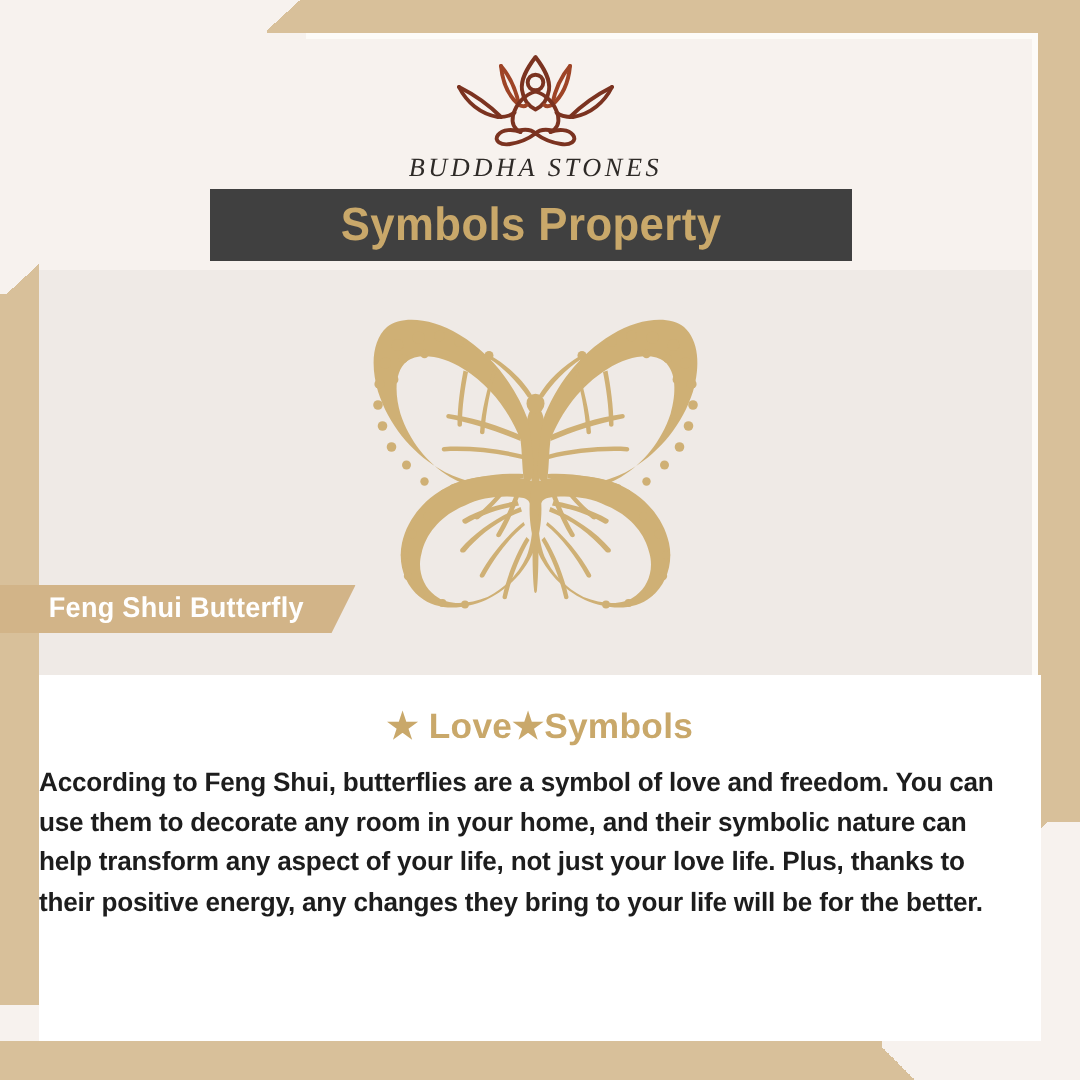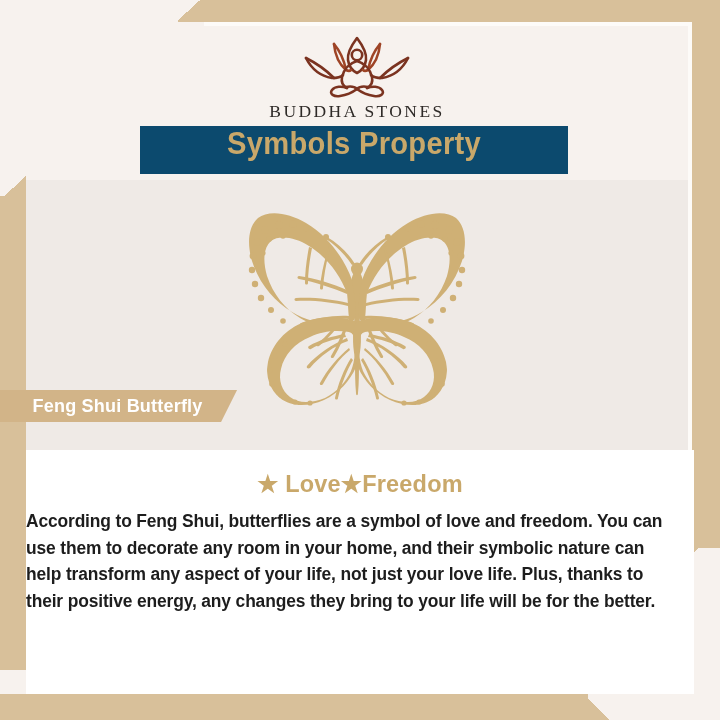--- a/index.html
+++ b/index.html
@@ -92,30 +92,31 @@
     padding-top: 4px;
   }
   .logo-mark { width: 150px; height: 68px; display: block; }
   .logo-word {
     margin-top: 3px;
     font-family: "Liberation Serif", serif;
     font-size: 17.5px;
     letter-spacing: 2.4px;
     color: #2e2a27;
     font-weight: 400;
+    font-style: italic;
   }
 
   
   .title-banner {
     position: absolute;
     left: 114px; top: 100px;
     width: 428px; height: 48px;
-    background: #0c4a6e;
+    background: #404040;
     display: flex;
-    align-items: flex-start;
+    align-items: center;
     justify-content: center;
   }
   .title-banner-text {
     font-size: 31px;
     font-weight: bold;
     color: #c9a86a;
     letter-spacing: 0.3px;
     transform: scaleX(0.94);
   }
 
@@ -332,18 +333,18 @@
           </g>
         </svg>
       </div>
     </div>
 
     <div class="tag">
       <span class="tag-text">Feng Shui Butterfly</span>
     </div>
 
     <div class="desc">
-      <div class="desc-heading">★ Love★Freedom</div>
+      <div class="desc-heading">★ Love★Symbols</div>
       <div class="desc-body">According to Feng Shui, butterflies are a symbol of love and freedom. You can use them to decorate any room in your home, and their symbolic nature can help transform any aspect of your life, not just your love life. Plus, thanks to their positive energy, any changes they bring to your life will be for the better.</div>
     </div>
 
   </div>
 </div>
 
 </body></html>

